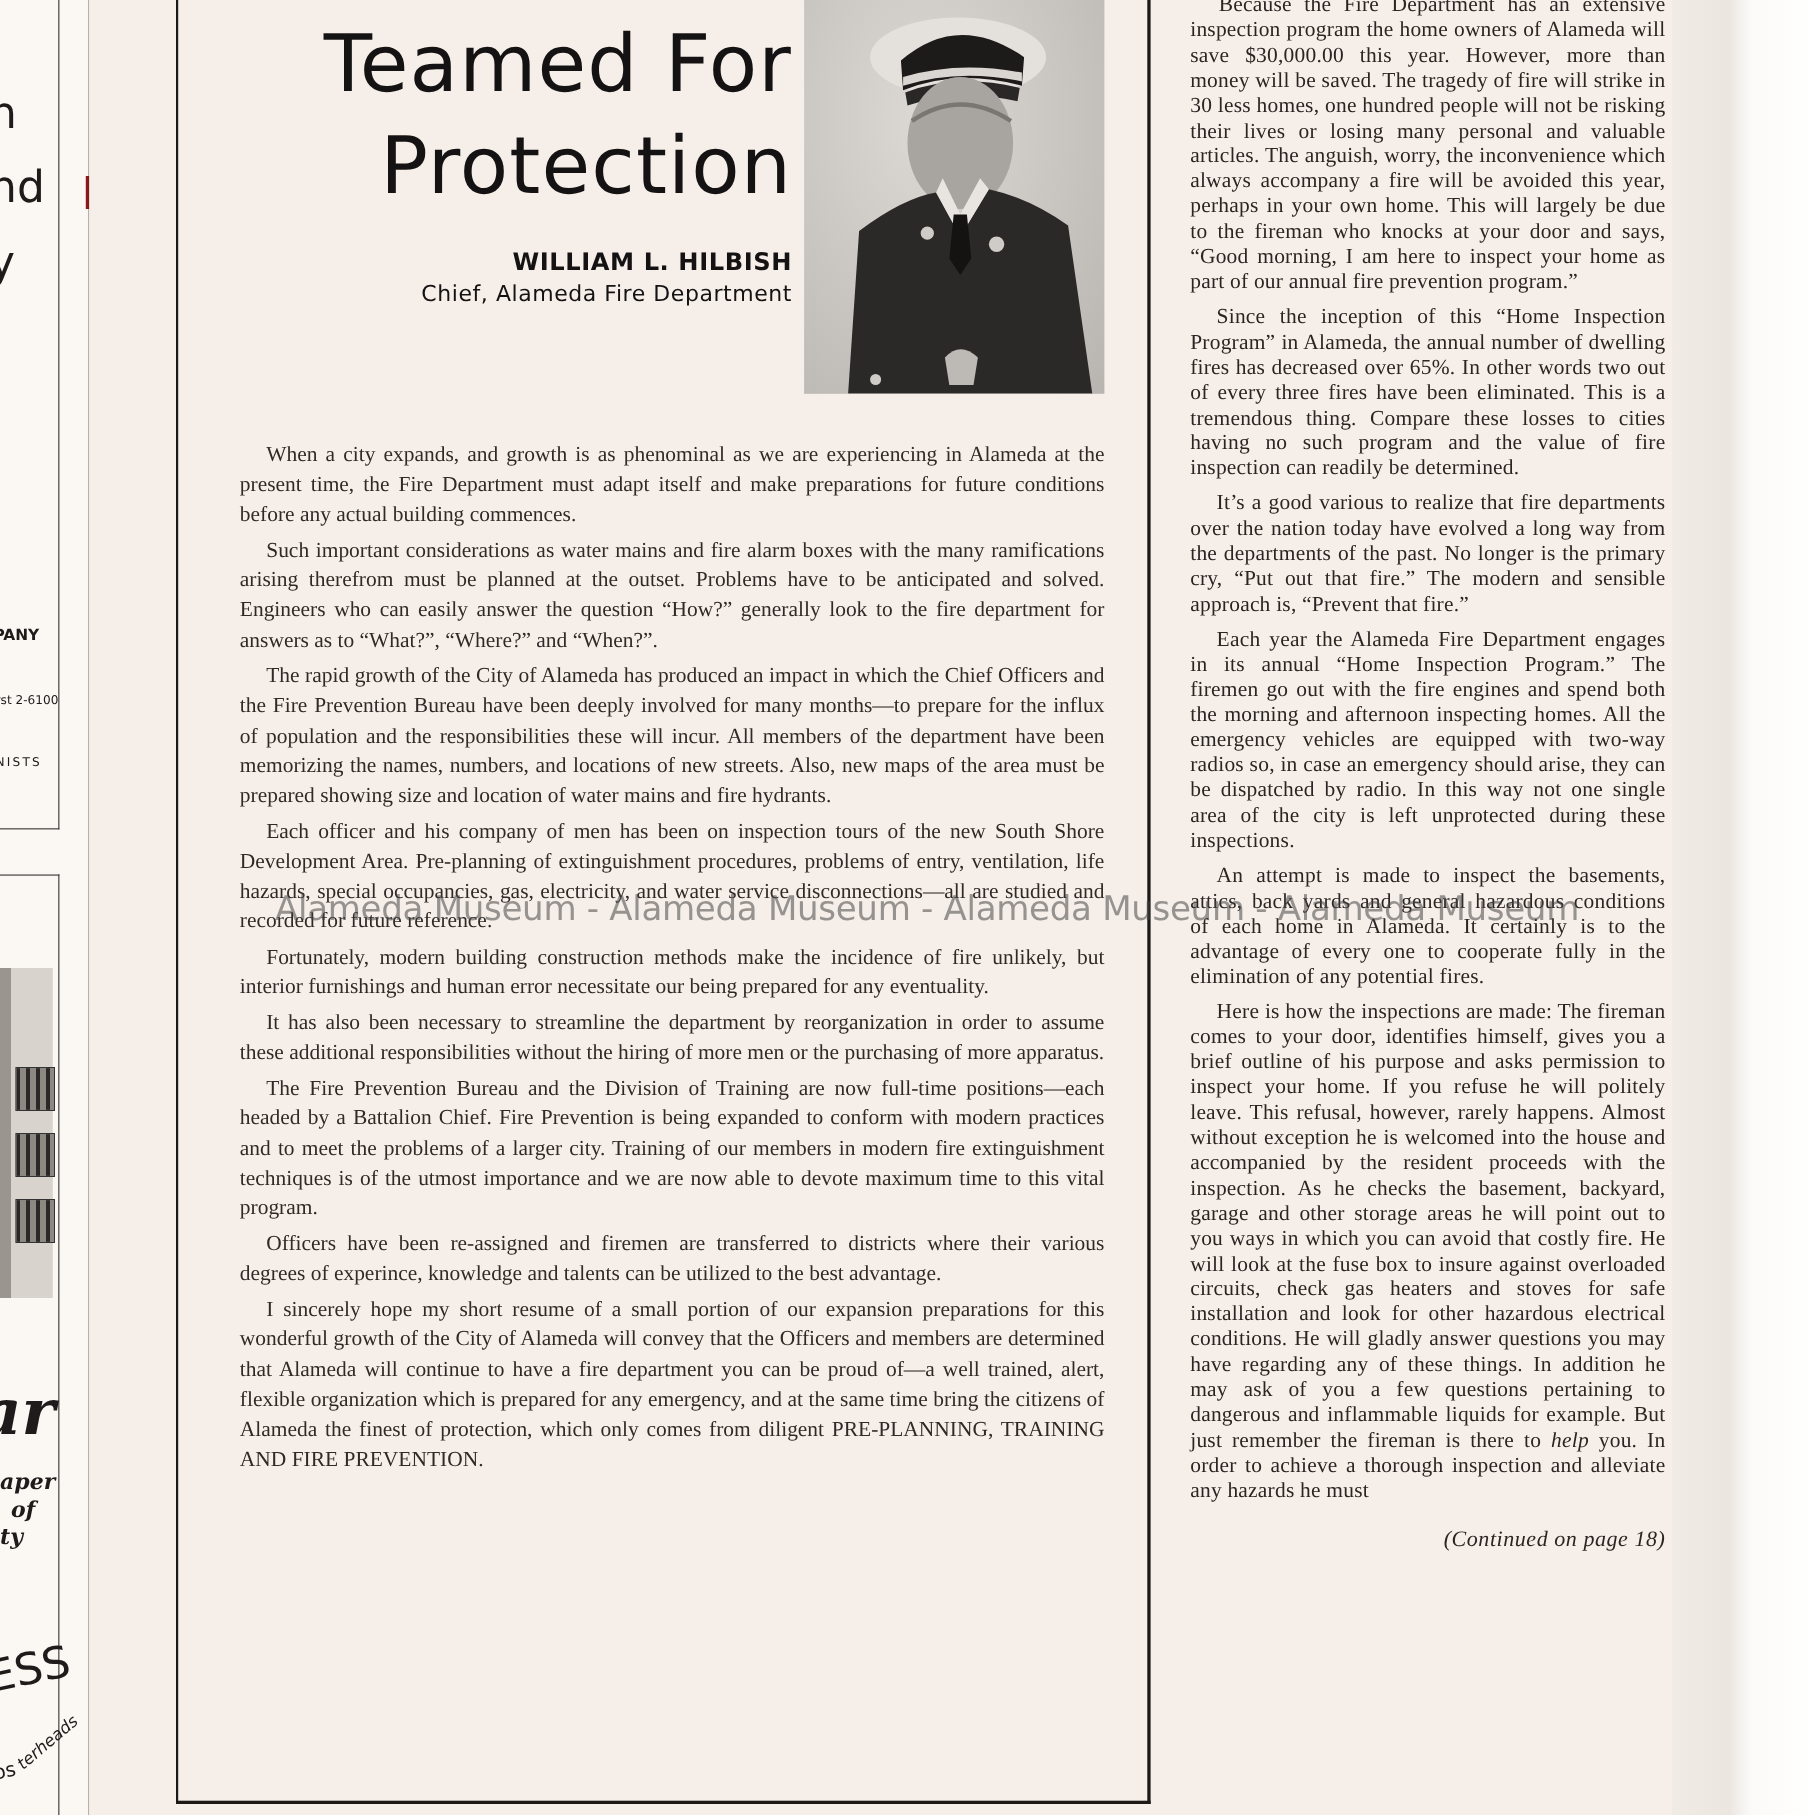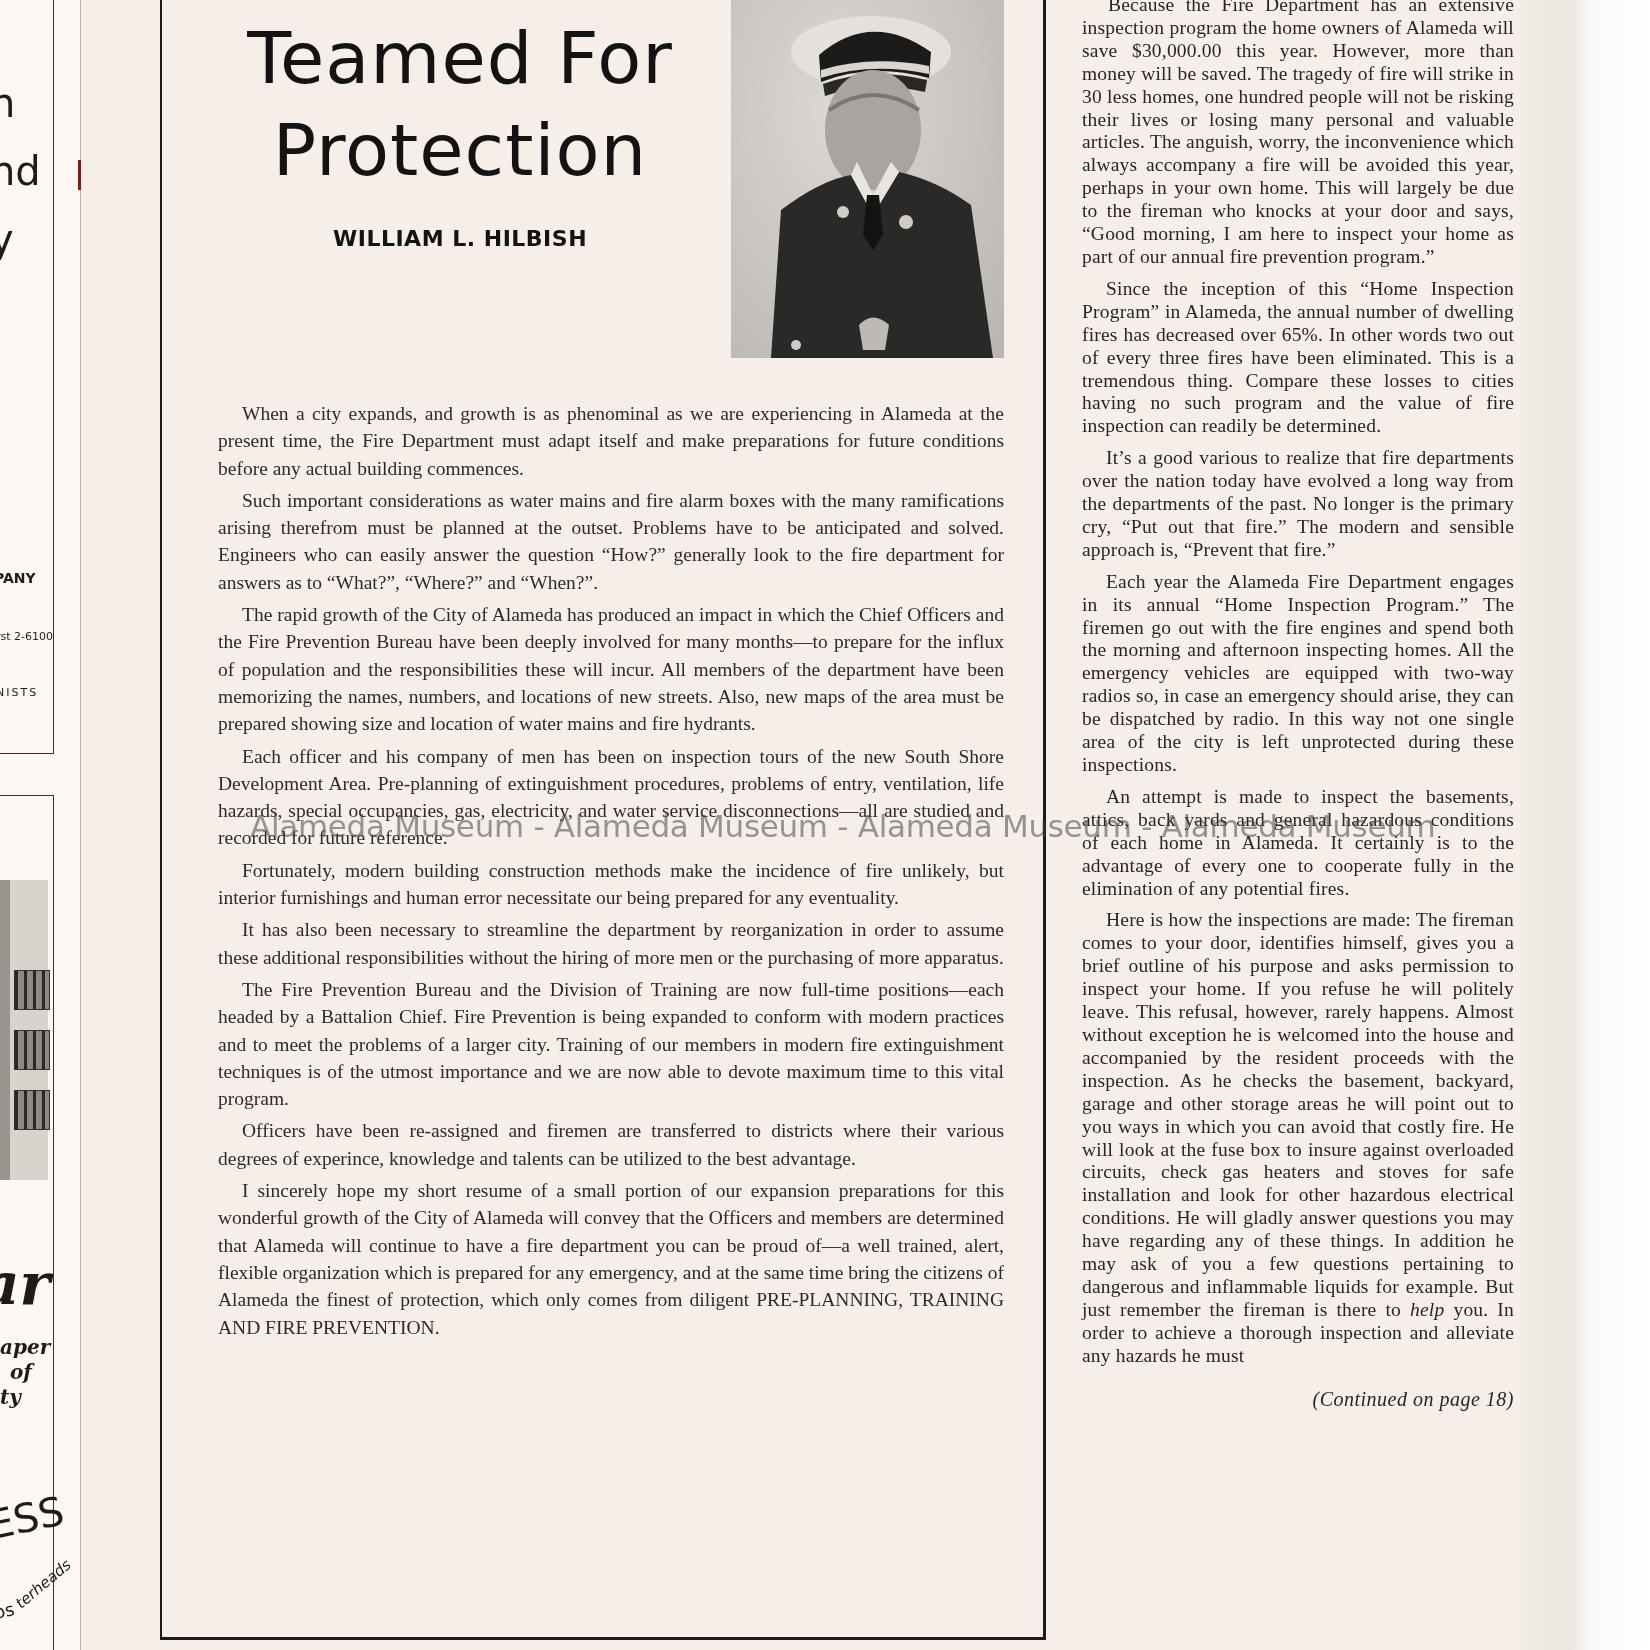--- a/index.html
+++ b/index.html
@@ -31,21 +31,21 @@
   .frag-script { font-family: "DejaVu Serif", serif; font-style: italic; font-weight: bold; }
   .gutter-red { position: absolute; left: 78px; top: 160px; width: 3px; height: 30px; background: #8a1818; }
 
   
   .frame-left { position: absolute; left: 160px; top: 0; width: 2px; height: 1640px; background: #1c1a19; }
   .frame-bottom { position: absolute; left: 160px; top: 1637px; width: 886px; height: 3px; background: #1c1a19; }
   .frame-mid { position: absolute; left: 1043px; top: 0; width: 3px; height: 1640px; background: #1c1a19; }
 
   
   .headline {
-    position: absolute; left: 200px; top: 12px; width: 520px; text-align: center;
+    position: absolute; left: 200px; top: 12px; width: 520px; text-align: right;
     font-family: "DejaVu Sans", "Liberation Sans", sans-serif;
     color: #141212;
   }
   .headline .title-line { font-size: 72px; line-height: 92px; letter-spacing: 1px; font-weight: normal; }
   .headline .by { font-size: 22px; margin-top: 28px; }
   .headline .author { font-size: 22px; font-weight: bold; margin-top: 30px; letter-spacing: 0.5px; }
   .headline .role { font-size: 20px; margin-top: 4px; letter-spacing: 0.5px; }
 
   
   .portrait {
@@ -113,20 +113,21 @@
 <div class="gutter-red"></div>
 
 <div class="frame-left"></div>
 <div class="frame-bottom"></div>
 <div class="frame-mid"></div>
 
 <div class="headline">
   <div class="title-line">Teamed For</div>
   <div class="title-line">Protection</div>
   <div class="author">WILLIAM L. HILBISH</div>
+  <div class="role">Chief, Alameda Fire Department</div>
 </div>
 
 <div class="portrait" title="Portrait of Fire Chief in uniform and cap">
   <svg viewBox="0 0 273 358" preserveAspectRatio="none">
     <ellipse cx="140" cy="52" rx="80" ry="36" fill="#e4e1dd"></ellipse>
     <path d="M88 55 Q140 10 200 52 L198 78 Q140 62 90 82 Z" fill="#1d1b1a"></path>
     <path d="M90 70 Q140 55 198 66 L198 74 Q140 62 90 78 Z" fill="#d9d6d2"></path>
     <path d="M92 84 Q140 66 196 80 L194 92 Q140 80 94 96 Z" fill="#2a2827"></path>
     <ellipse cx="142" cy="130" rx="48" ry="60" fill="#a8a4a0"></ellipse>
     <path d="M98 110 Q142 80 188 110" fill="none" stroke="#7a7672" stroke-width="4"></path>

